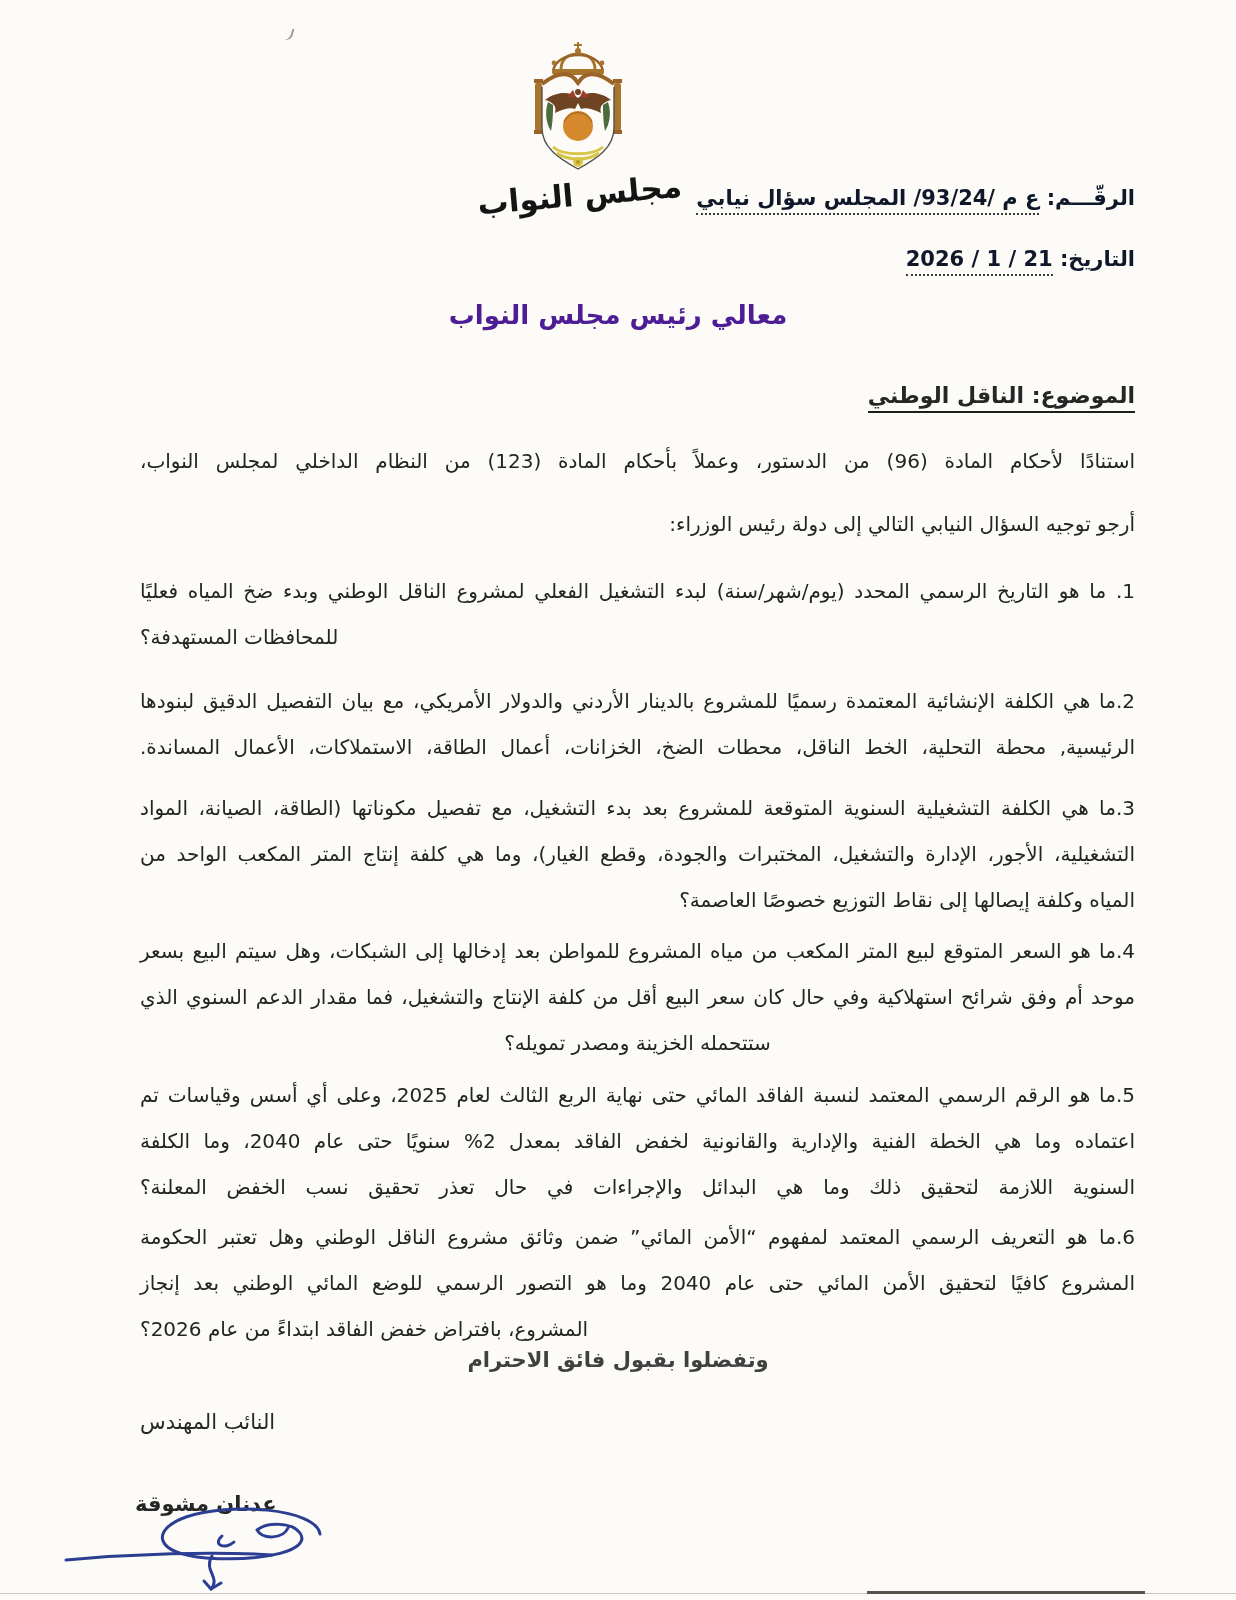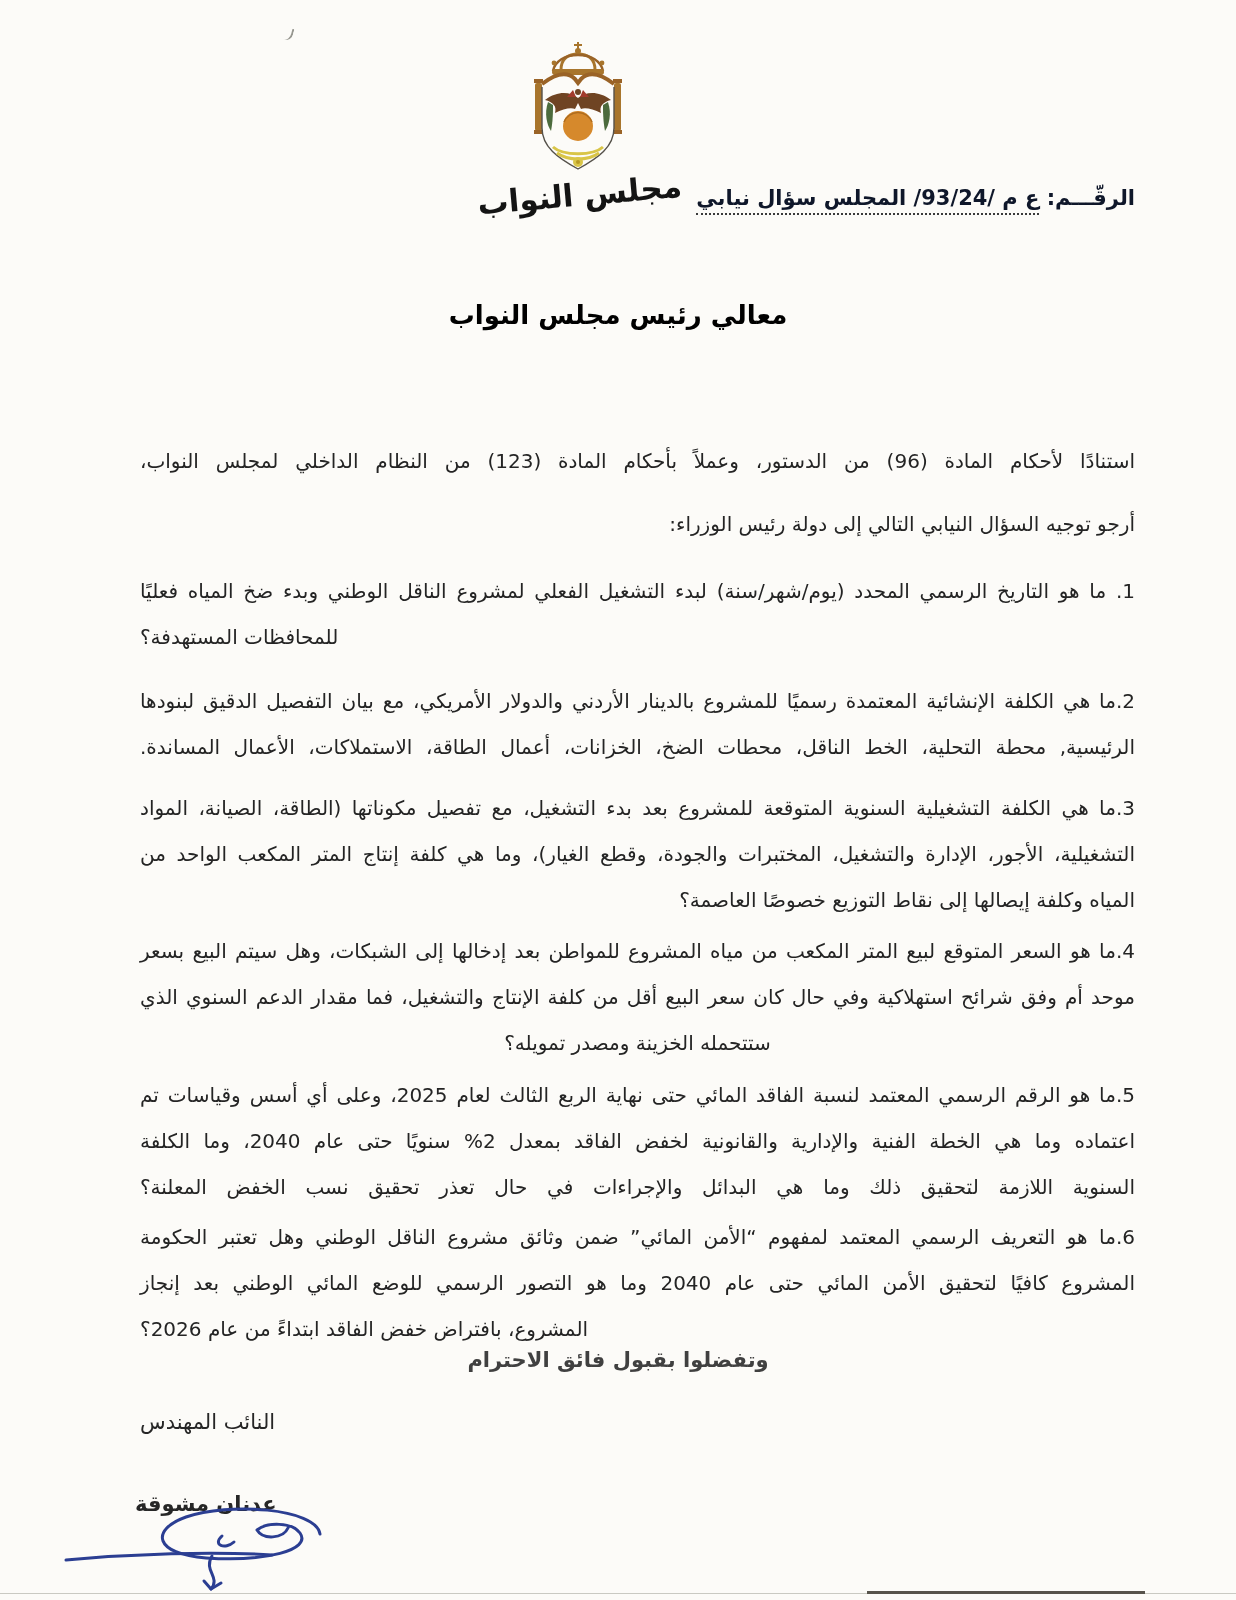--- a/index.html
+++ b/index.html
@@ -17,21 +17,21 @@
     position:absolute;left:492px;top:176px;width:190px;
     text-align:center;font-size:31px;font-weight:700;color:#141414;
     transform:rotate(-5deg);white-space:nowrap;direction:rtl;
     letter-spacing:-1px;
   }
   .meta{position:absolute;right:101px;direction:rtl;font-size:21px;font-weight:700;line-height:36px;color:#0f172a;white-space:nowrap;}
   .meta-number{top:180px;}
   .meta-date{top:241px;}
   .dotted{border-bottom:2px dotted #3a3a3a;padding-bottom:3px;}
   
-  .salutation{position:absolute;left:0;right:0;top:300px;text-align:center;direction:rtl;font-size:26px;font-weight:700;color:#000000;}
+  .salutation{position:absolute;left:0;right:0;top:300px;text-align:center;direction:rtl;font-size:26px;font-weight:700;color:#4c1d95;}
   .subject{position:absolute;right:101px;top:378px;direction:rtl;font-size:22px;font-weight:700;line-height:36px;}
   .subject .u{border-bottom:2px solid #1d1d1d;padding-bottom:3px;}
   
   .bodyline{direction:rtl;font-size:20px;color:#242424;}
   .intro1{position:absolute;right:101px;width:995px;top:441px;line-height:40px;text-align:justify;text-align-last:justify;}
   .intro2{position:absolute;right:101px;top:504px;line-height:40px;white-space:nowrap;}
   .q{position:absolute;right:101px;width:995px;direction:rtl;font-size:20px;color:#242424;}
   .ln{line-height:46px;}
   .ln.full{text-align:justify;text-align-last:justify;}
   .ln.left{text-align:left;}
@@ -95,22 +95,29 @@
       <circle cx="55" cy="122" r="2" fill="#b89a23" stroke="none"></circle>
     </g>
   </svg>
 
   <div class="callig">مجلس النواب</div>
 
   <div class="meta meta-number">
     <span>الرقّـــم:</span>
     <span class="dotted">ع م /93/24/ المجلس سؤال نيابي</span>
   </div>
+  <div class="meta meta-date">
+    <span>التاريخ:</span>
+    <span class="dotted">21 / 1 / 2026</span>
+  </div>
 
   <div class="salutation">معالي رئيس مجلس النواب</div>
+  <div class="subject">
+    <span class="u">الموضوع: الناقل الوطني</span>
+  </div>
 
   <div class="bodyline intro1">استنادًا لأحكام المادة (96) من الدستور، وعملاً بأحكام المادة (123) من النظام الداخلي لمجلس النواب،</div>
   <div class="bodyline intro2">أرجو توجيه السؤال النيابي التالي إلى دولة رئيس الوزراء:</div>
 
   <div class="q q1">
     <div class="ln full">1. ما هو التاريخ الرسمي المحدد (يوم/شهر/سنة) لبدء التشغيل الفعلي لمشروع الناقل الوطني وبدء ضخ المياه فعليًا</div>
     <div class="ln left">للمحافظات المستهدفة؟</div>
   </div>
   <div class="q q2">
     <div class="ln full">2.ما هي الكلفة الإنشائية المعتمدة رسميًا للمشروع بالدينار الأردني والدولار الأمريكي، مع بيان التفصيل الدقيق لبنودها</div>

